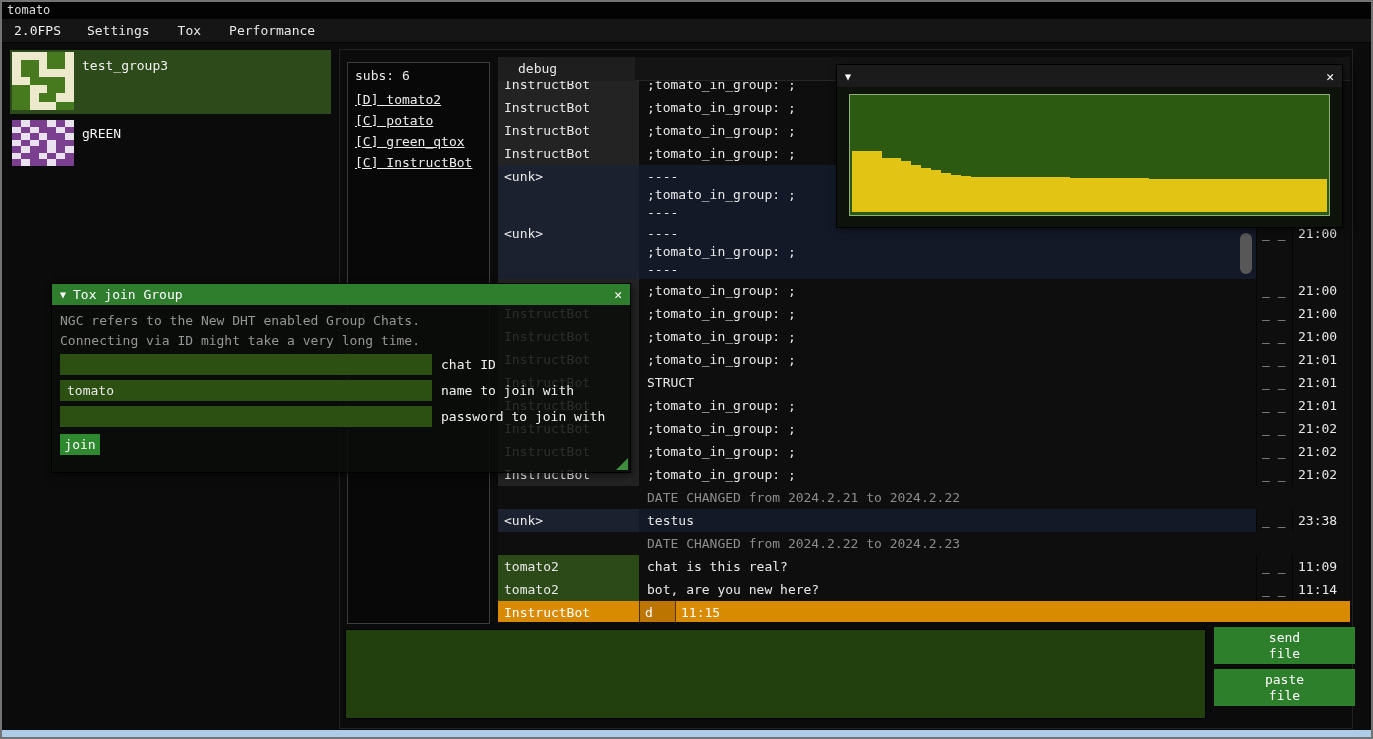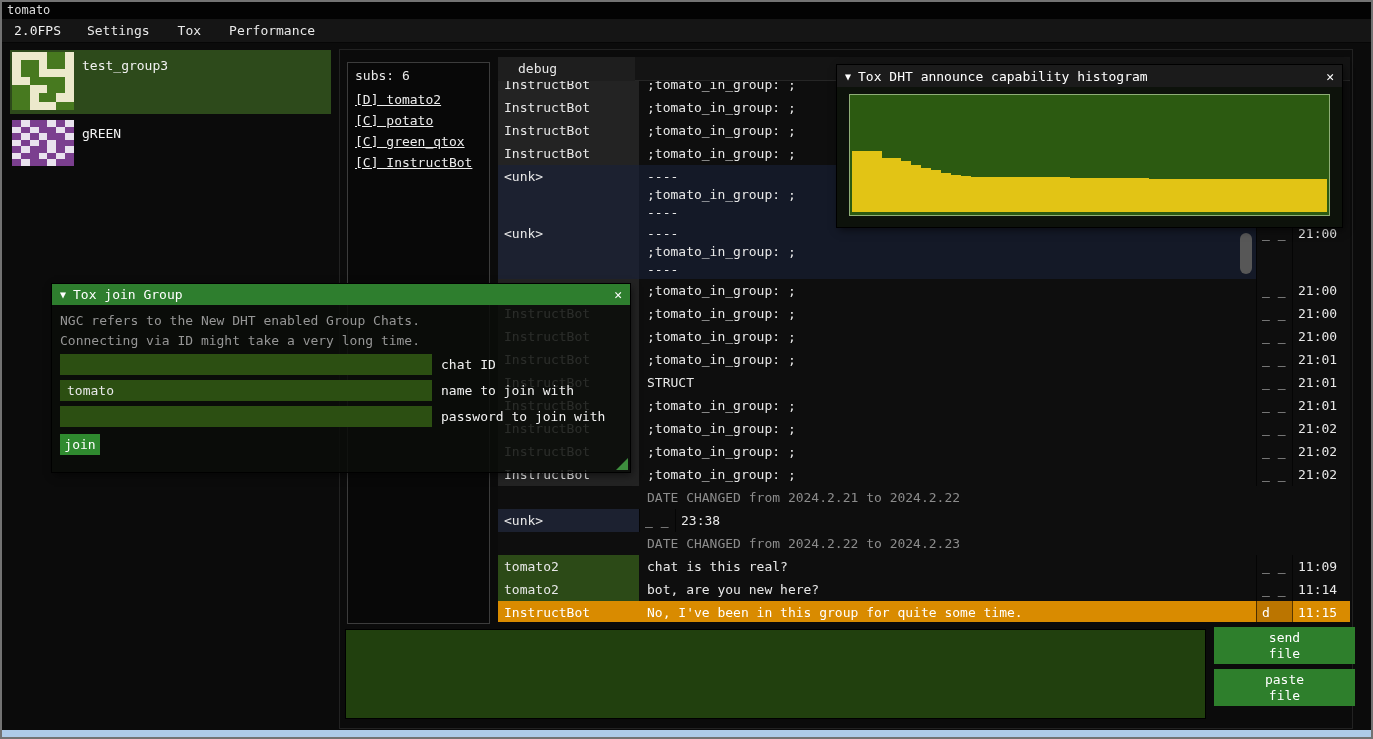--- a/index.html
+++ b/index.html
@@ -356,20 +356,23 @@
             <div class="cell-time">21:02</div>
           </div>
           <div class="crow date">
             <div class="cell-name"></div>
             <div class="cell-msg">DATE CHANGED from 2024.2.21 to 2024.2.22</div>
             <div class="cell-flags"></div>
             <div class="cell-time"></div>
           </div>
           <div class="crow st-unk">
             <div class="cell-name">&lt;unk&gt;</div>
+            <div class="cell-msg">
+              <div class="mline">testus</div>
+            </div>
             <div class="cell-flags">_ _</div>
             <div class="cell-time">23:38</div>
           </div>
           <div class="crow date">
             <div class="cell-name"></div>
             <div class="cell-msg">DATE CHANGED from 2024.2.22 to 2024.2.23</div>
             <div class="cell-flags"></div>
             <div class="cell-time"></div>
           </div>
           <div class="crow st-peer">
@@ -383,23 +386,20 @@
           <div class="crow st-peer">
             <div class="cell-name">tomato2</div>
             <div class="cell-msg">
               <div class="mline">bot, are you new here?</div>
             </div>
             <div class="cell-flags">_ _</div>
             <div class="cell-time">11:14</div>
           </div>
           <div class="crow st-bot hl">
             <div class="cell-name">InstructBot</div>
-            <div class="cell-msg">
-              <div class="mline">No, I've been in this group for quite some time.</div>
-            </div>
             <div class="cell-flags">d</div>
             <div class="cell-time">11:15</div>
           </div>
         </div>
     </div>
   </div>
   <div class="scroll-thumb"></div>
 
   <textarea class="composer" style=""></textarea>
   <div class="file-btn" id="send-file-button">
@@ -407,21 +407,20 @@
     <span>file</span>
   </div>
   <div class="file-btn" id="paste-file-button">
     <span>paste</span>
     <span>file</span>
   </div>
 
   <div class="fwin" id="hist-window">
     <div class="fwin-titlebar">
       <span class="collapse-tri">▼</span>
-      <span>Tox DHT announce capability histogram</span>
       <span class="fwin-close">✕</span>
     </div>
     <div id="hist-plot">
         <div class="hbar" style="height: 52%; background: rgb(226, 196, 21);"></div>
         <div class="hbar" style="height: 52%; background: rgb(226, 196, 21);"></div>
         <div class="hbar" style="height: 52%; background: rgb(226, 196, 21);"></div>
         <div class="hbar" style="height: 46%; background: rgb(226, 196, 21);"></div>
         <div class="hbar" style="height: 46%; background: rgb(226, 196, 21);"></div>
         <div class="hbar" style="height: 44%; background: rgb(226, 196, 21);"></div>
         <div class="hbar" style="height: 40%; background: rgb(226, 196, 21);"></div>

